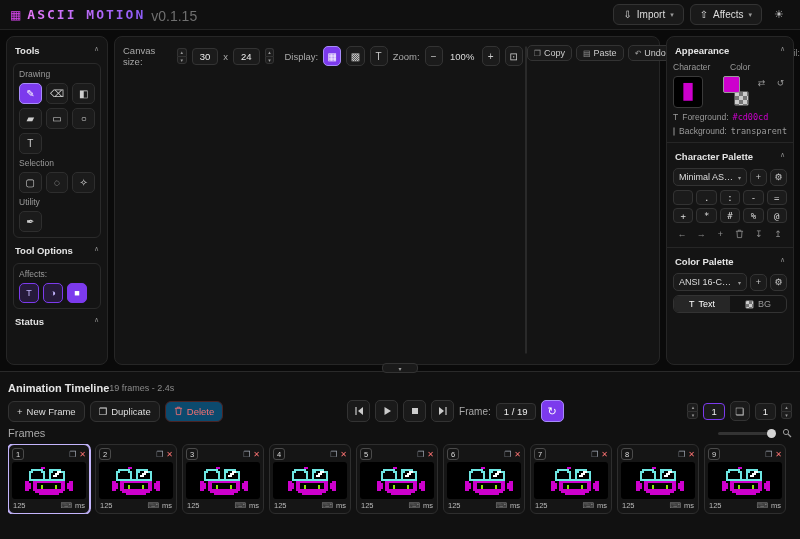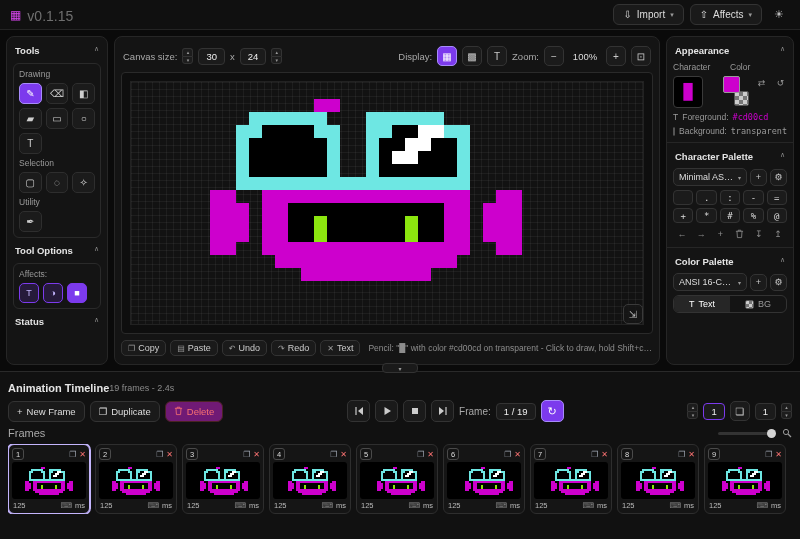--- a/index.html
+++ b/index.html
@@ -41,21 +41,21 @@
   .tool { height:21px; border:1px solid #2e2e2e; border-radius:5px; background:#1b1b1b;
           display:flex; align-items:center; justify-content:center; font-size:10px; color:#cfcfcf; }
   .tool.active { background:#7c3aed; border-color:#a78bfa; color:#fff; }
   .affects-row { display:flex; gap:4px; }
   .affect { width:20px; height:20px; border:1px solid #7c3aed; border-radius:5px;
             background:rgba(124,58,237,.18); color:#c4b5fd; font-size:9px;
             display:flex; align-items:center; justify-content:center; }
   .affect.solid { background:#7c3aed; color:#fff; }
 
   
-  .center { flex:1; min-width:0; padding:6px; display:flex; flex-direction:column; }
+  .center { flex:1; min-width:0; padding:6px; display:flex; flex-direction:row; }
   .canvas-toolbar { height:26px; display:flex; align-items:center; gap:5px; padding:0 2px;
                     font-size:9.5px; color:#b9b9b9; }
   .lbl { color:#a9a9a9; }
   .spacer { flex:1; }
   .stepper { display:flex; flex-direction:column; width:11px; }
   .stepper span { height:8px; line-height:7px; font-size:5px; color:#999; text-align:center;
                   background:#1d1d1d; border:1px solid #333; }
   .stepper span:first-child { border-radius:3px 3px 0 0; border-bottom:none; }
   .stepper span:last-child { border-radius:0 0 3px 3px; }
   .valbox { border:1px solid #333; background:#1b1b1b; border-radius:4px; padding:2px 7px;
@@ -128,21 +128,21 @@
   .timeline { height:168px; position:relative; background:#111; border-top:1px solid #2a2a2a; padding:8px 8px 6px; }
   .collapse-tab { position:absolute; top:-9px; left:50%; transform:translateX(-50%);
                   width:36px; height:10px; background:#1a1a1a; border:1px solid #333; border-radius:4px;
                   display:flex; align-items:center; justify-content:center; font-size:6px; color:#999; }
   .tl-head { display:flex; justify-content:flex-start; align-items:center; height:16px; }
   .tl-title { font-weight:bold; font-size:11px; }
   .tl-summary { color:#8a8a8a; font-size:9px; }
   .tl-controls { height:30px; display:flex; align-items:center; gap:5px; }
   .tl-btn { display:flex; align-items:center; gap:4px; border:1px solid #333; background:#1a1a1a;
             border-radius:6px; padding:4px 8px; color:#ddd; font-size:9.5px; }
-  .tl-btn.danger { color:#f87171; border-color:#4a2323; background:#701a75; }
+  .tl-btn.danger { color:#f87171; border-color:#4a2323; background:#0c4a6e; }
   .pb { width:23px; height:22px; border:1px solid #333; background:#1a1a1a; border-radius:5px;
         display:flex; align-items:center; justify-content:center; }
   .loop-btn { width:23px; height:22px; border-radius:5px; background:#7c3aed; border:1px solid #a78bfa;
               color:#fff; font-size:11px; display:flex; align-items:center; justify-content:center; }
   .tl-frames-head { height:14px; display:flex; align-items:center; gap:6px; color:#a9a9a9; font-size:11px; }
   .slider { width:58px; height:3px; background:#333; border-radius:2px; position:relative; }
   .slider-thumb { position:absolute; right:0; top:-3px; width:9px; height:9px; border-radius:50%; background:#d4d4d4; }
   .frames-row { display:flex; gap:5px; margin-top:4px; overflow:hidden; }
   .frame-card { width:82px; flex:none; background:#151515; border:1px solid #2e2e2e; border-radius:6px;
                 padding:3px; display:flex; flex-direction:column; gap:2px; }
@@ -156,20 +156,21 @@
   .fc-thumb { height:37px; background:#000; border-radius:3px; position:relative; overflow:hidden; }
   .fc-thumb .art-host { left:50%; top:50%; transform:translate(-50%,-50%); }
   .fc-foot { display:flex; align-items:center; gap:3px; font-size:7.5px; color:#bbb; padding:0 1px; }
   .fc-kbd { color:#8a8a8a; font-size:8px; margin-left:auto; }
 </style>
 </head>
 <body>
 
 <header class="topbar">
   <span class="logo-icon">▦</span>
+  <span class="logo">ASCII MOTION</span>
   <span class="version">v0.1.15</span>
   <div class="tb-right">
     <button class="tb-btn">
       <span>⇩</span>
       <span>Import</span>
       <span class="chev">▾</span>
     </button>
     <button class="tb-btn">
       <span>⇧</span>
       <span>Affects</span>

